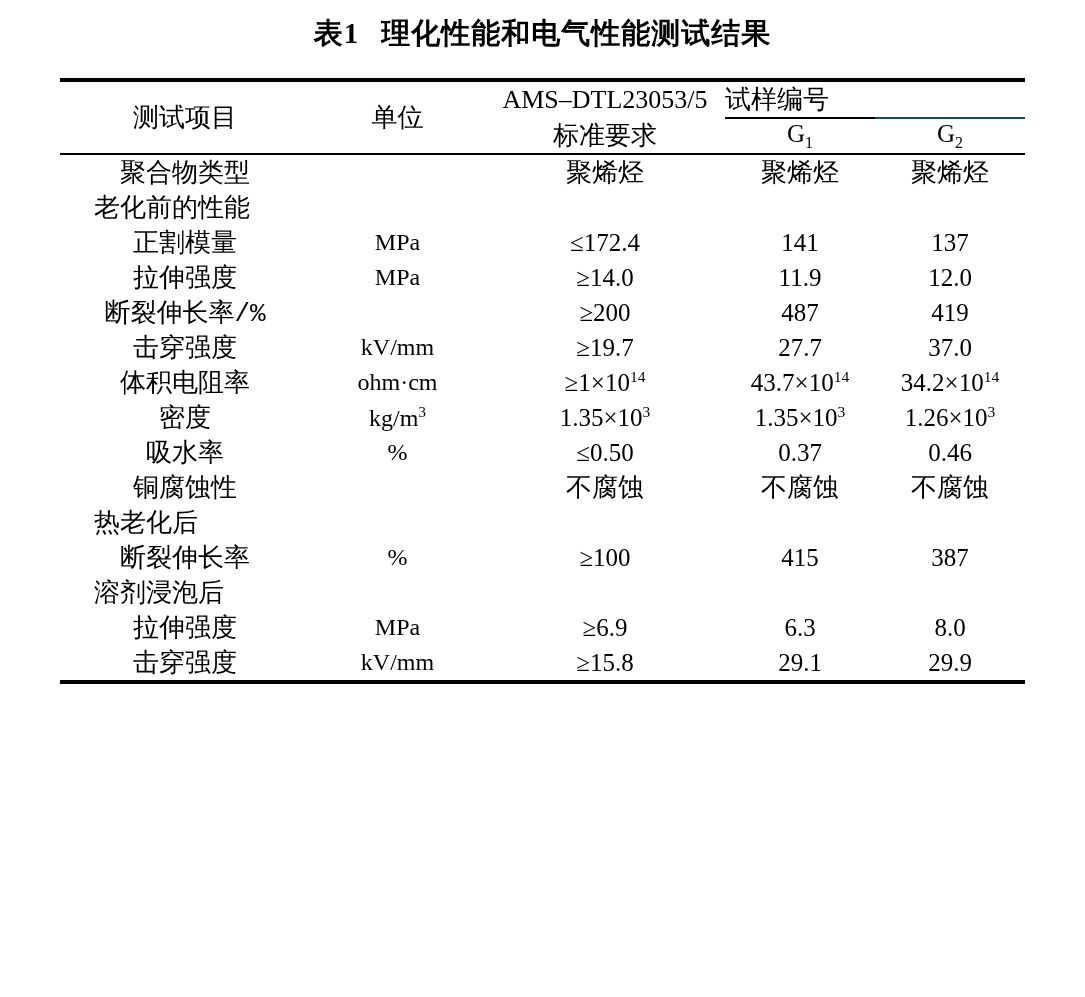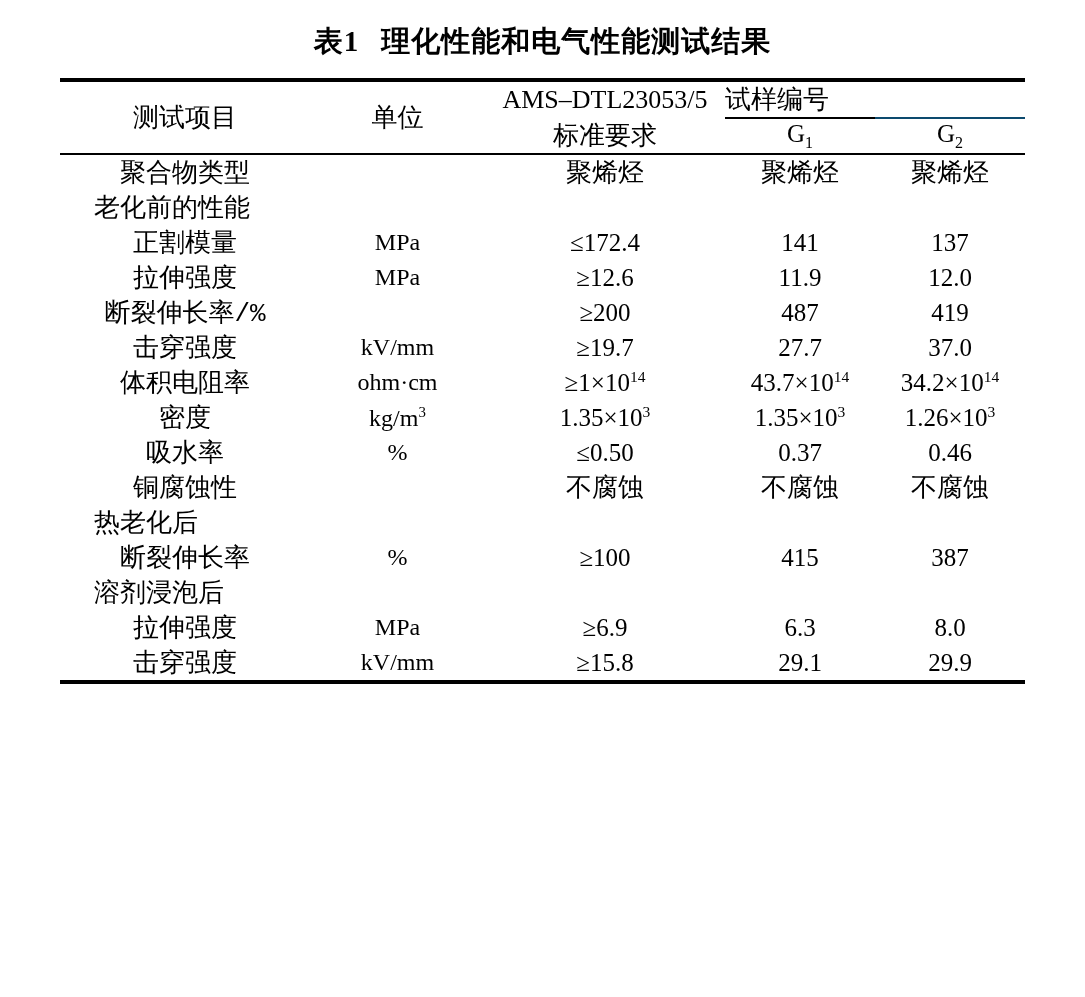--- a/index.html
+++ b/index.html
@@ -12,21 +12,21 @@
     height: 997px;
     font-family: "Liberation Serif", "DejaVu Serif", serif;
     color: #000000;
     overflow: hidden;
   }
   .page {
     width: 1085px;
     height: 997px;
     position: relative;
     box-sizing: border-box;
-    padding: 8px 60px;
+    padding: 0 60px;
   }
   .table-caption {
     text-align: center;
     font-size: 29px;
     font-weight: bold;
     letter-spacing: 1px;
     padding-top: 14px;
     padding-bottom: 16px;
     font-family: "Liberation Sans", "DejaVu Sans", sans-serif;
   }
@@ -34,21 +34,21 @@
     font-family: "Liberation Serif", "DejaVu Serif", serif;
     font-weight: bold;
   }
   .caption-gap {
     display: inline-block;
     width: 22px;
   }
   table.data {
     border-collapse: collapse;
     width: 965px;
-    margin: 0 auto;
+    margin: 8px auto;
     table-layout: fixed;
   }
   table.data td, table.data th {
     padding: 0;
     margin: 0;
     font-weight: normal;
     vertical-align: middle;
   }
   .rule-top td {
     border-top: 4px solid #000;
@@ -191,21 +191,21 @@
         <tr>
           <td class="item">正割模量</td>
           <td class="unit"><span>MPa</span></td>
           <td class="val"><span>≤172.4</span></td>
           <td class="val"><span>141</span></td>
           <td class="val"><span>137</span></td>
         </tr>
         <tr>
           <td class="item">拉伸强度</td>
           <td class="unit"><span>MPa</span></td>
-          <td class="val"><span>≥12.6</span></td>
+          <td class="val"><span>≥14.0</span></td>
           <td class="val"><span>11.9</span></td>
           <td class="val"><span>12.0</span></td>
         </tr>
         <tr>
           <td class="item">断裂伸长率/%</td>
           <td class="unit"></td>
           <td class="val"><span>≥200</span></td>
           <td class="val"><span>487</span></td>
           <td class="val"><span>419</span></td>
         </tr>

